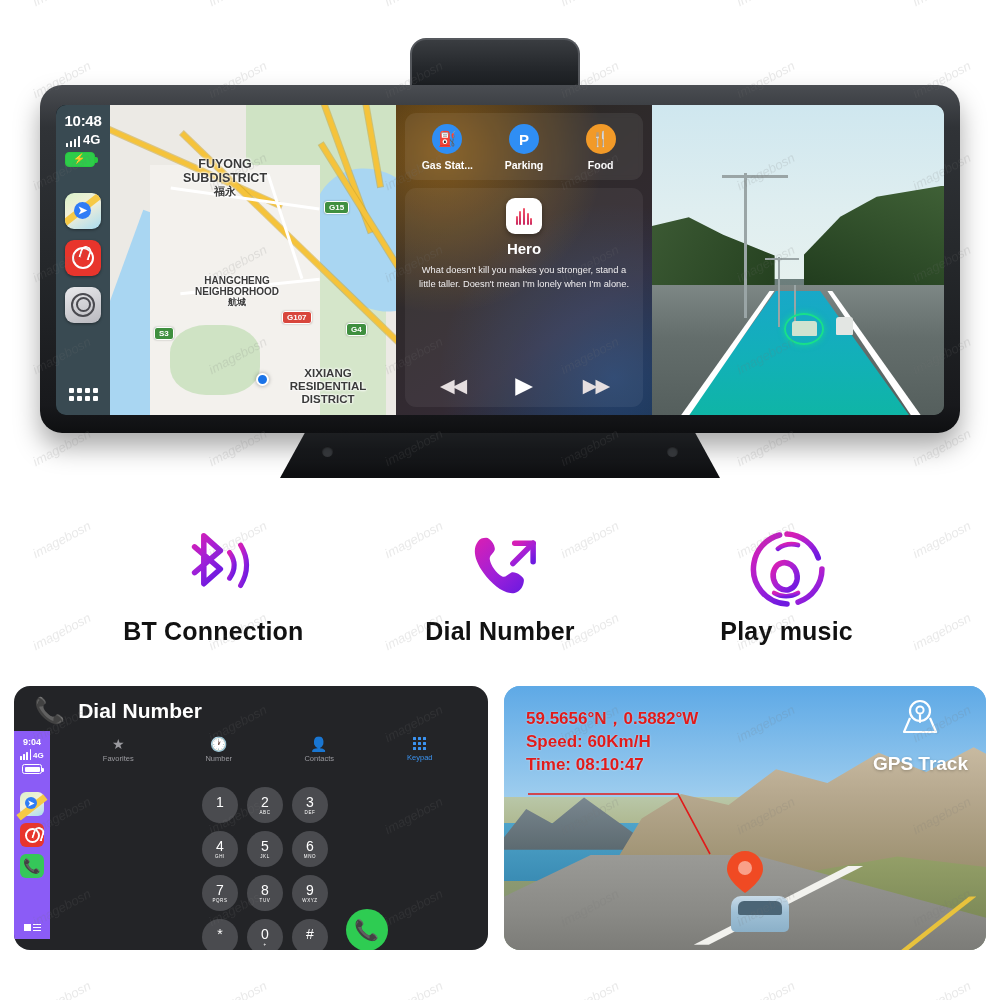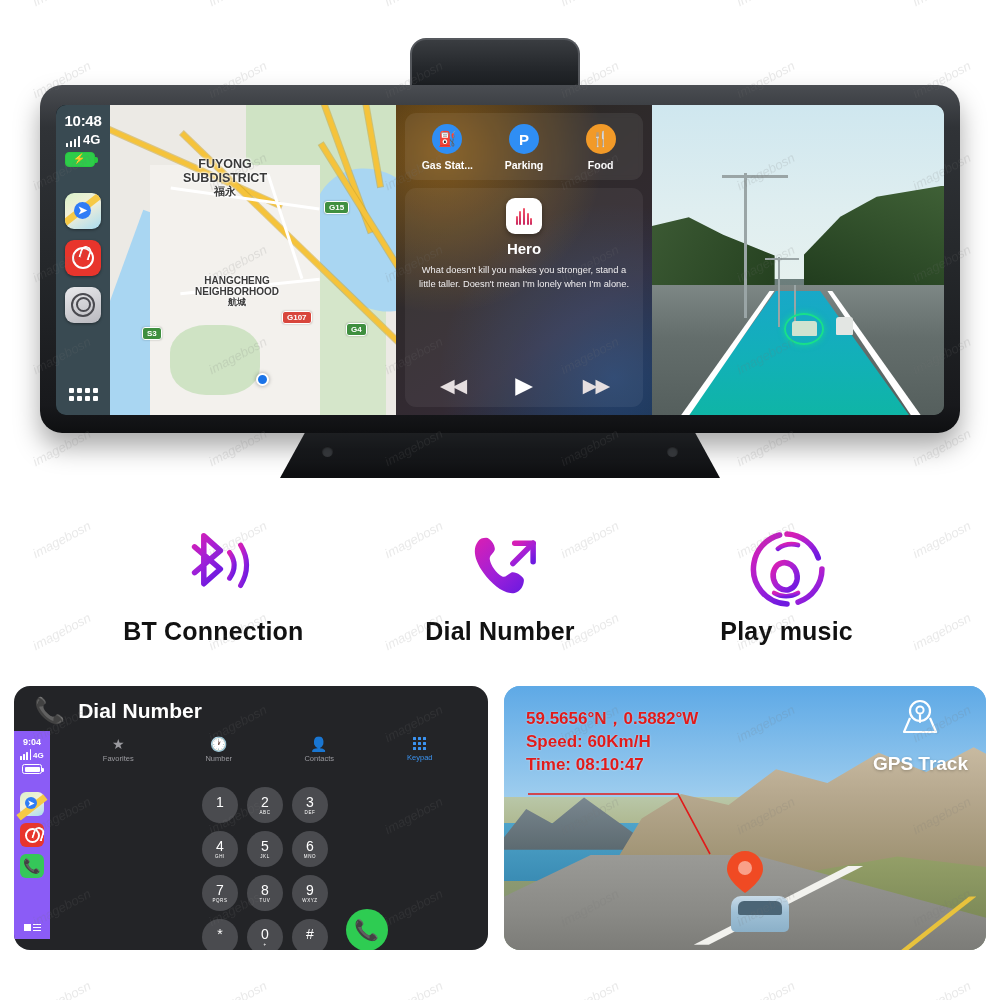--- a/index.html
+++ b/index.html
@@ -524,23 +524,28 @@
           <div class="map-label" style="left:40px; top:52px; width:150px; font-size:12.5px;">
             <div>FUYONG</div>
             <div>SUBDISTRICT</div>
             <div style="font-size:11px">福永</div>
           </div>
           <div class="map-label" style="left:52px; top:170px; width:150px; font-size:10px;">
             <div>HANGCHENG</div>
             <div>NEIGHBORHOOD</div>
             <div style="font-size:9px">航城</div>
           </div>
+          <div class="map-label" style="left:158px; top:262px; width:120px; font-size:11.5px;">
+            <div>XIXIANG</div>
+            <div>RESIDENTIAL</div>
+            <div>DISTRICT</div>
+          </div>
 
           <div class="shield sh-green" style="left:214px; top:96px;">G15</div>
-          <div class="shield sh-green" style="left:32px; top:222px;">S3</div>
+          <div class="shield sh-green" style="left:44px; top:222px;">S3</div>
           <div class="shield sh-red" style="left:172px; top:206px;">G107</div>
           <div class="shield sh-green" style="left:236px; top:218px;">G4</div>
 
           <div class="map-dot" style="left:146px; top:268px;"></div>
         </div>
 
         <div class="cp-dash">
 
           <div class="qa-card">
             <div class="qa-item">

